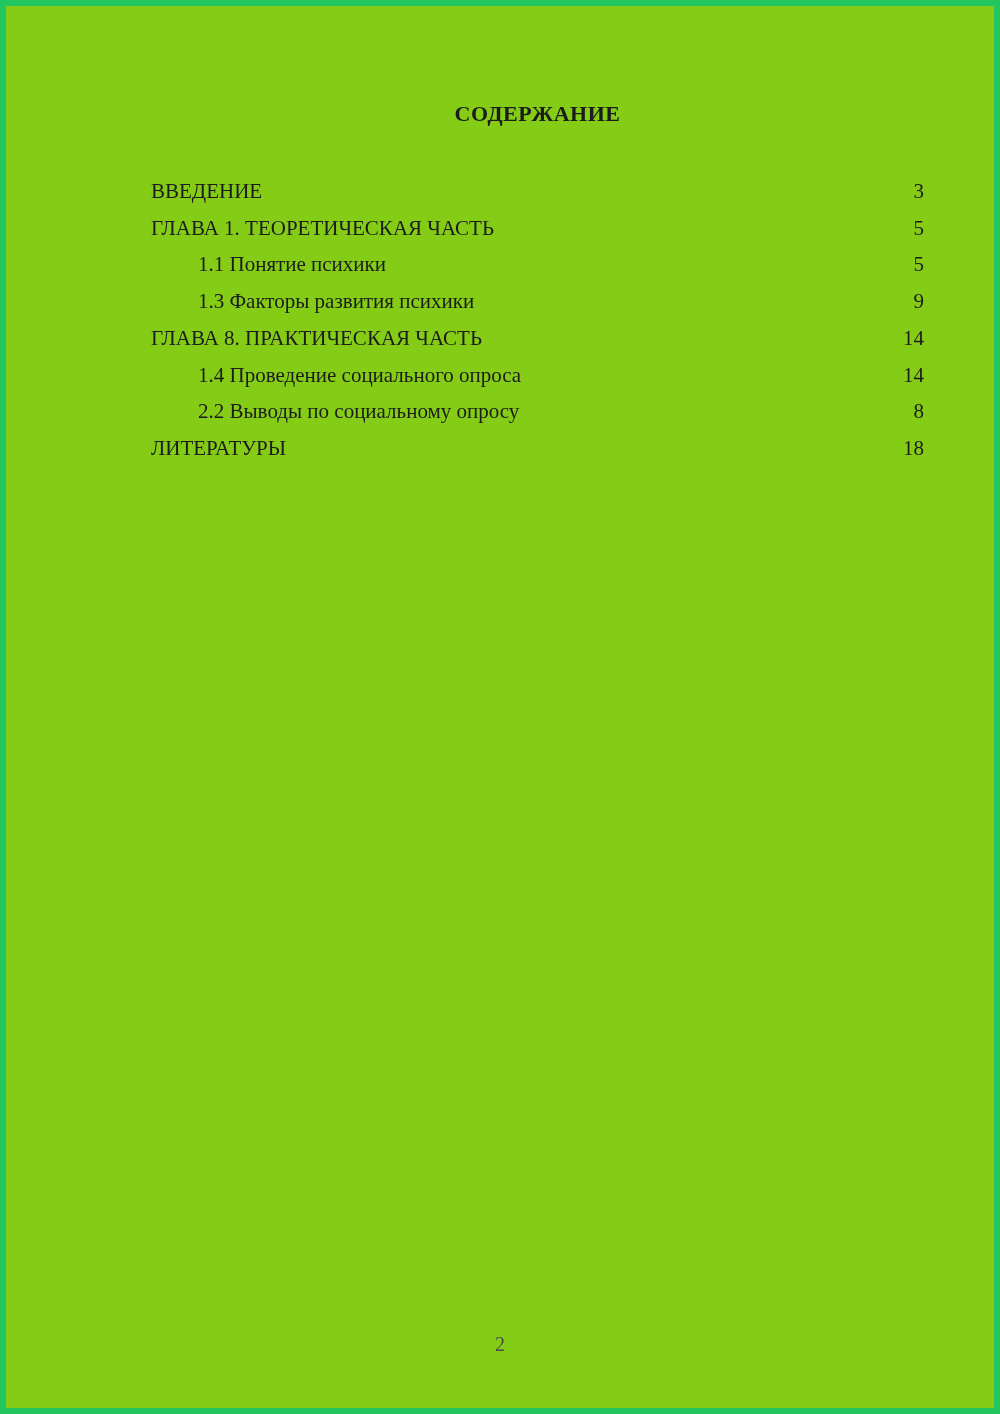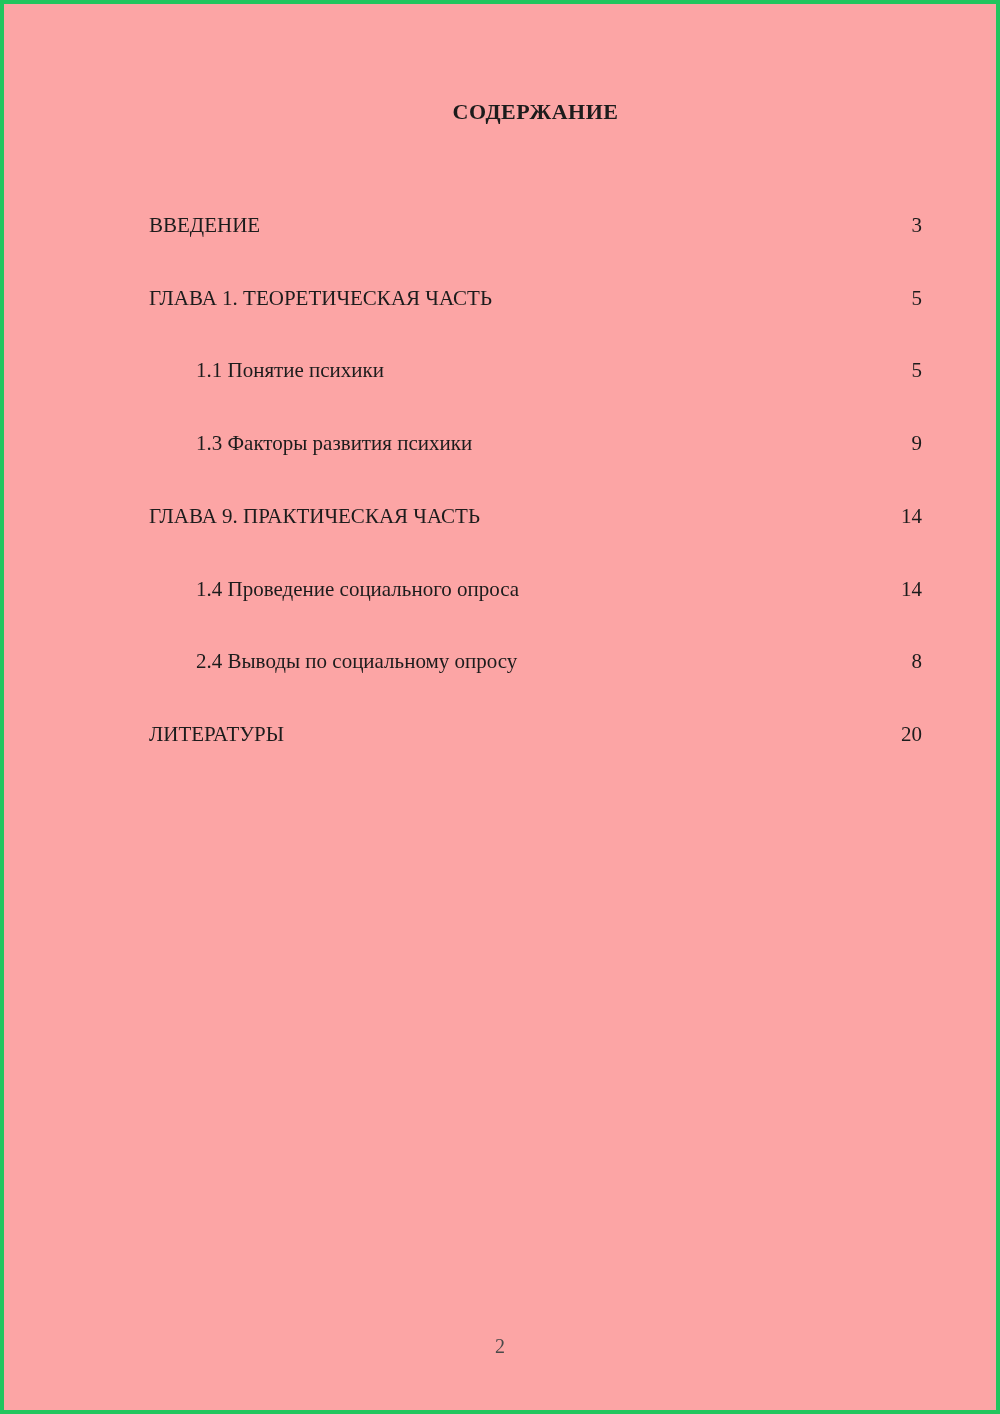--- a/index.html
+++ b/index.html
@@ -5,22 +5,22 @@
   html, body {
     margin: 0;
     padding: 0;
     background: #ffffff;
   }
   .doc-page {
     position: relative;
     width: 1000px;
     height: 1414px;
     margin: 0 auto;
-    background: #fca5a5;
-    border: 4px solid #22c55e;
+    background: #84cc16;
+    border: 6px solid #22c55e;
     box-sizing: border-box;
     font-family: "Liberation Serif", "DejaVu Serif", serif;
     color: #1c1c1c;
     overflow: hidden;
   }
   .toc-title {
     position: absolute;
     top: 95px;
     left: 145px;
     width: 773px;
@@ -36,21 +36,20 @@
     left: 145px;
     width: 773px;
   }
   .toc-row {
     display: flex;
     justify-content: space-between;
     align-items: flex-end;
     font-size: 21px;
     line-height: 36.7px;
     white-space: nowrap;
-    margin-top: 36px;
   }
   .toc-row .label {
     flex: 1 1 auto;
     overflow: hidden;
   }
   .toc-row.indent-1 .label {
     padding-left: 47px;
   }
   .toc-row .pg {
     flex: 0 0 auto;
@@ -84,31 +83,31 @@
       </div>
       <div class="toc-row indent-1">
         <span class="label">1.1 Понятие психики</span>
         <span class="pg">5</span>
       </div>
       <div class="toc-row indent-1">
         <span class="label">1.3 Факторы развития психики</span>
         <span class="pg">9</span>
       </div>
       <div class="toc-row">
-        <span class="label">ГЛАВА 9. ПРАКТИЧЕСКАЯ ЧАСТЬ</span>
+        <span class="label">ГЛАВА 8. ПРАКТИЧЕСКАЯ ЧАСТЬ</span>
         <span class="pg">14</span>
       </div>
       <div class="toc-row indent-1">
         <span class="label">1.4 Проведение социального опроса</span>
         <span class="pg">14</span>
       </div>
       <div class="toc-row indent-1">
-        <span class="label">2.4 Выводы по социальному опросу</span>
+        <span class="label">2.2 Выводы по социальному опросу</span>
         <span class="pg">8</span>
       </div>
       <div class="toc-row">
         <span class="label">ЛИТЕРАТУРЫ</span>
-        <span class="pg">20</span>
+        <span class="pg">18</span>
       </div>
     </div>
 
   <div class="page-number">2</div>
 </div>
 
 </body></html>

